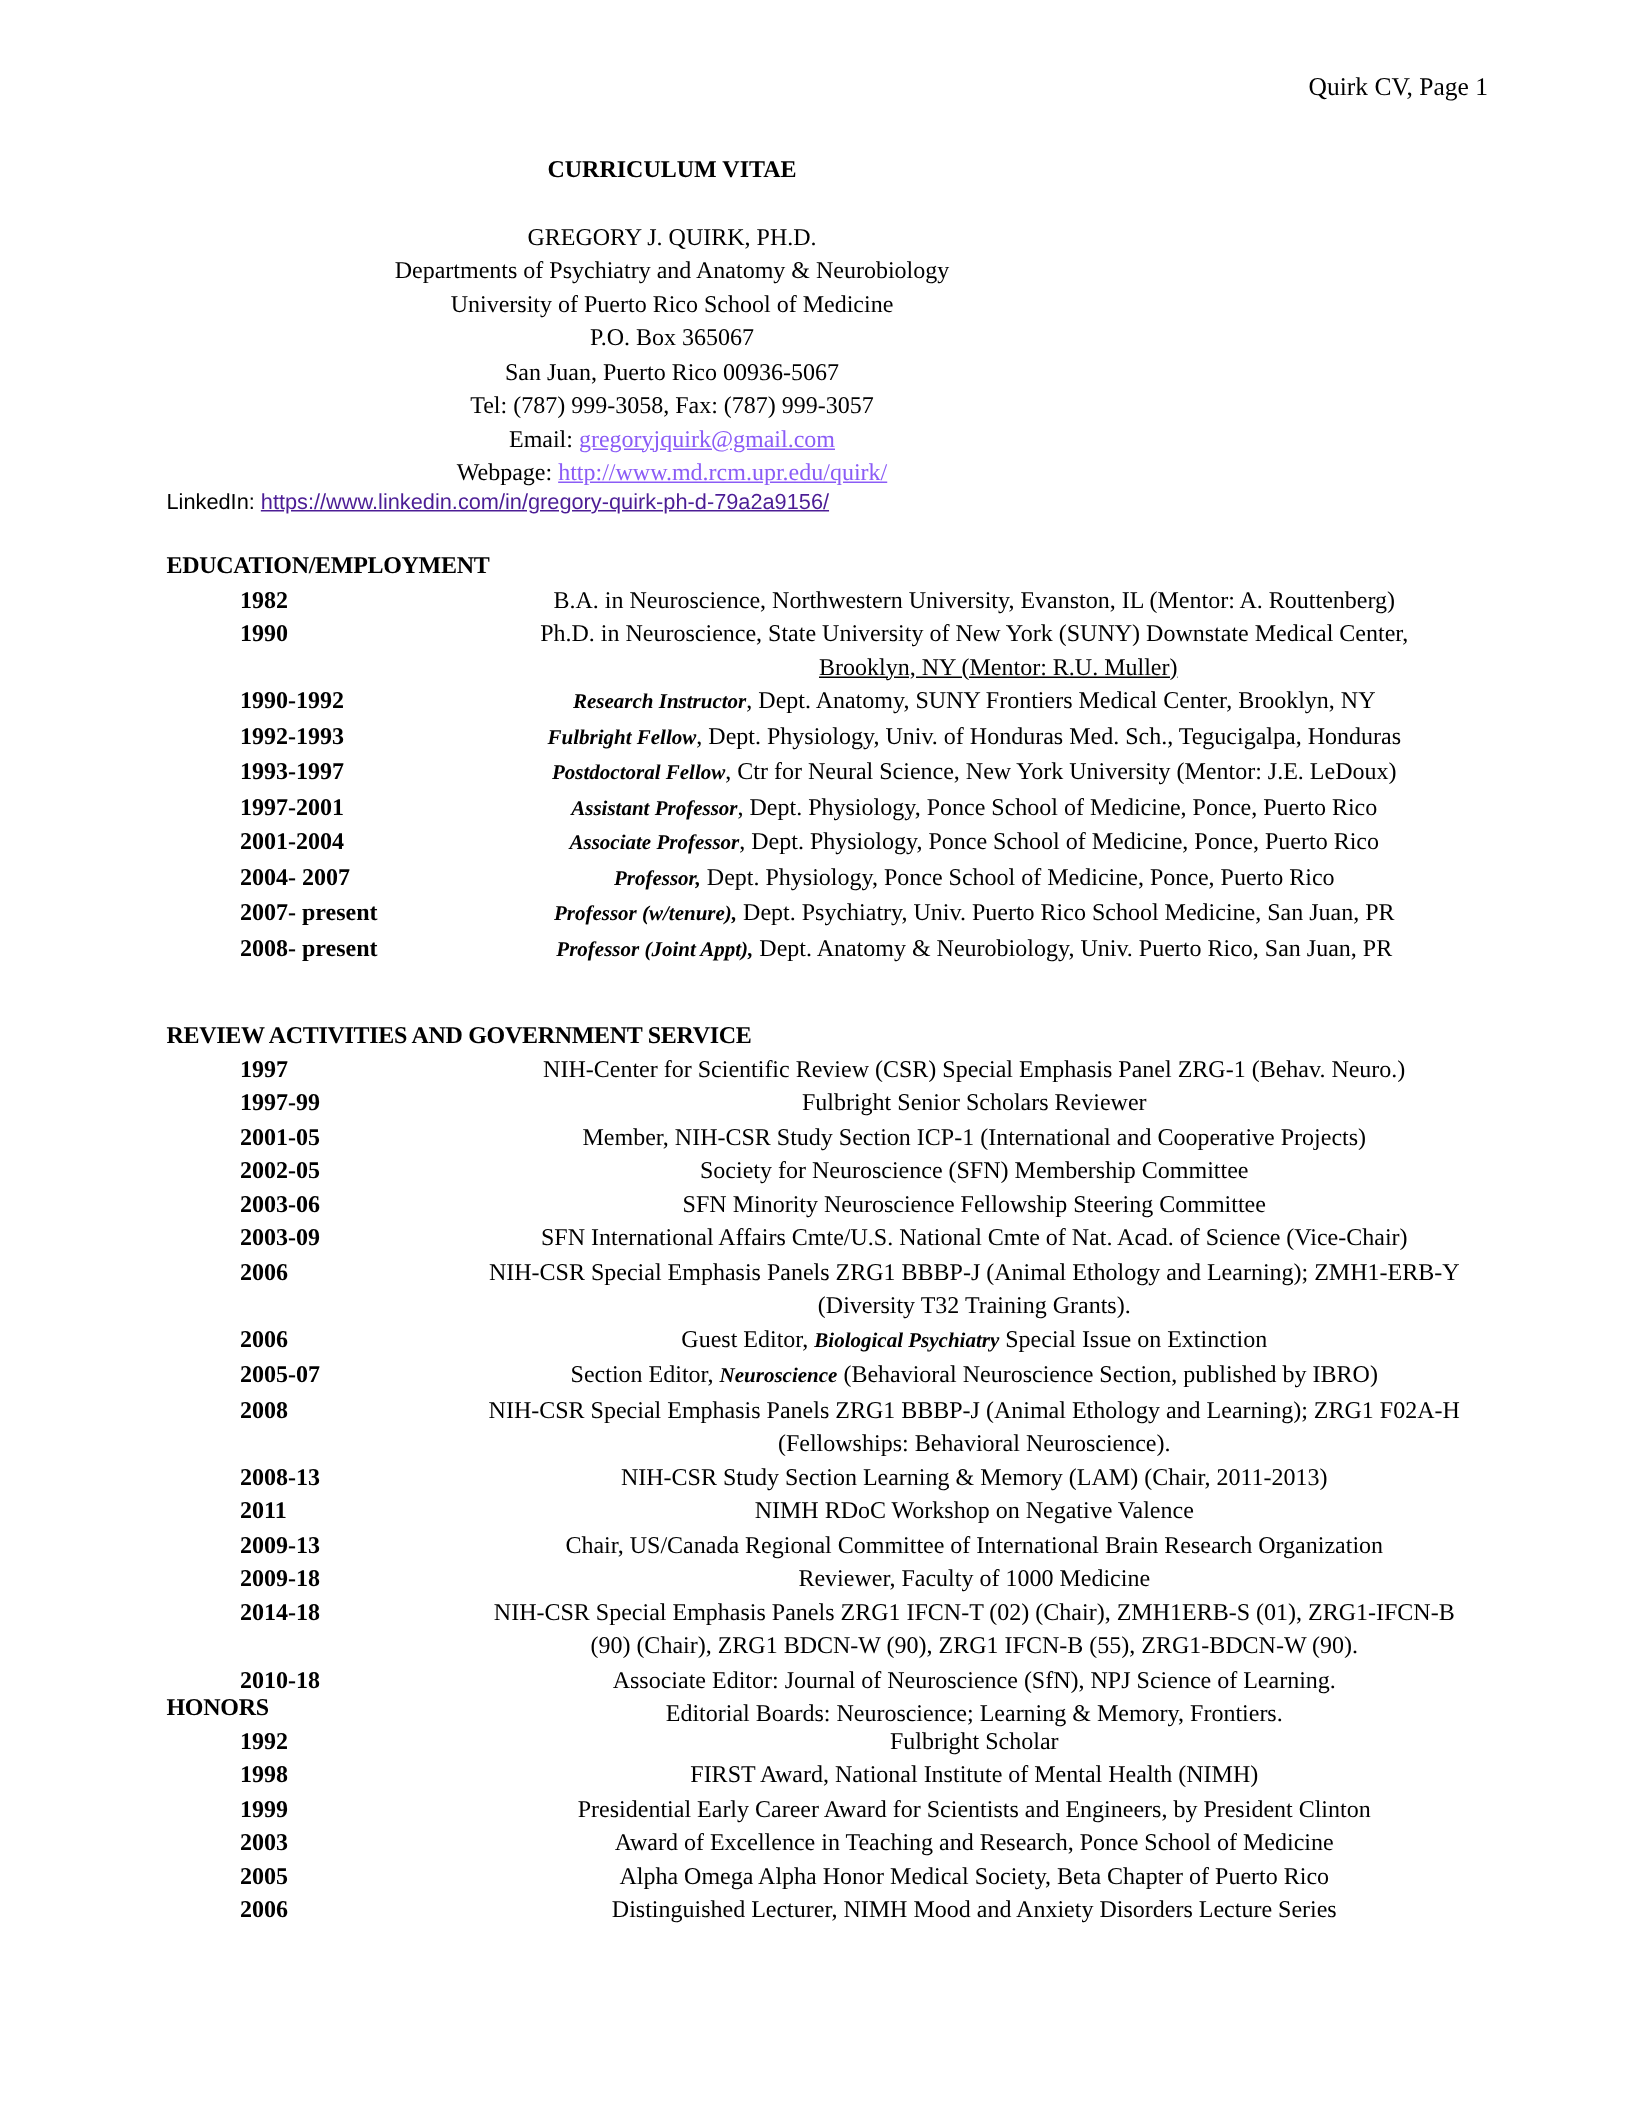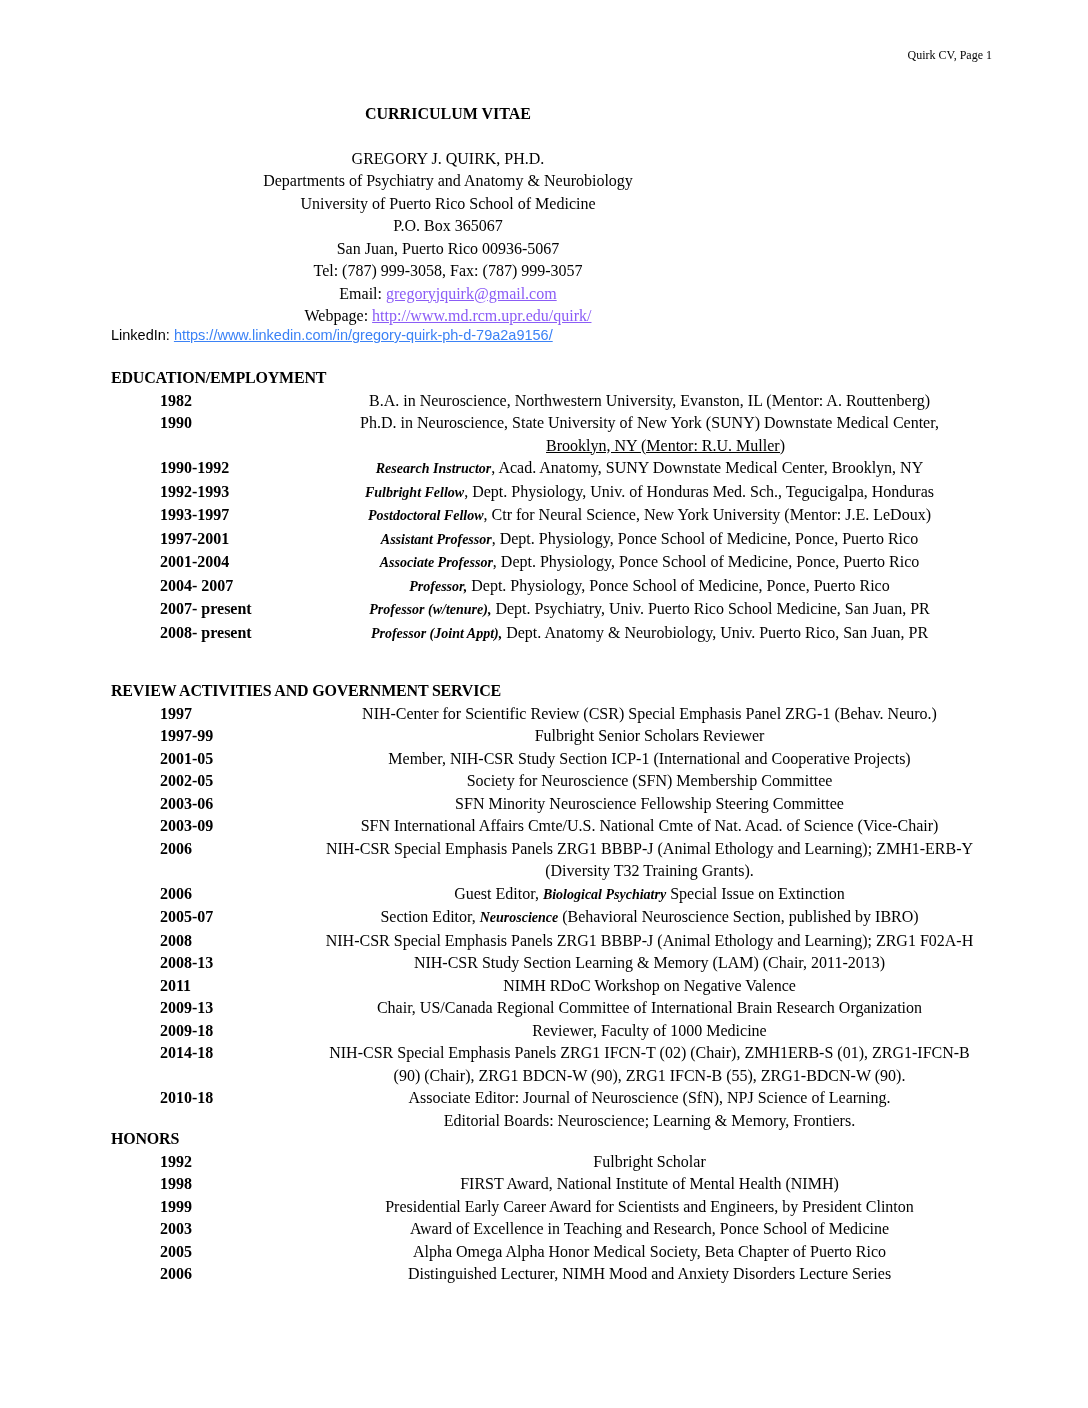--- a/index.html
+++ b/index.html
@@ -3,35 +3,35 @@
 <meta charset="utf-8">
 <style>
   html, body { margin: 0; padding: 0; background: #ffffff; }
   body {
     width: 1088px; height: 1408px; position: relative; overflow: hidden;
     font-family: "Liberation Serif", "DejaVu Serif", serif;
     color: #000000; font-size: 16px;
   }
   .page-header {
     position: absolute; top: 48px; right: 96px;
-    font-size: 12px;
+    font-size: 17px;
   }
   .title-block {
     position: absolute; top: 103px; left: 0; width: 896px;
     text-align: center; line-height: 22.5px;
   }
   .cv-title { font-weight: bold; font-size: 16px; margin-bottom: 22px; }
   .title-line { white-space: nowrap; font-size: 16px; text-align: center; }
   a.link { color: #8b5cf6; text-decoration: underline; }
   .linkedin {
     position: absolute; top: 327px; left: 111px;
     font-family: "Liberation Sans", "DejaVu Sans", sans-serif;
     font-size: 14.5px;
   }
-  .linkedin a { color: #3b82f6; text-decoration: underline; }
+  .linkedin a { color: #4c1d95; text-decoration: underline; }
   .section {
     position: absolute; left: 111px; width: 900px;
   }
   .section-heading {
     font-weight: bold; font-size: 16px; line-height: 22.5px; height: 22.5px;
     white-space: nowrap; letter-spacing: -0.2px;
   }
   .row { display: flex; line-height: 22.5px; }
   .year {
     width: 128px; padding-left: 49px; box-sizing: content-box; flex: none;
@@ -79,21 +79,21 @@
       <div class="row">
         <div class="year">1990</div>
         <div class="desc">
           <span class="desc-line"><span>Ph.D. in Neuroscience, State University of New York (SUNY) Downstate Medical Center,</span></span>
           <span class="desc-line desc-cont">Brooklyn, NY (Mentor: R.U. Muller)</span>
         </div>
       </div>
       <div class="row">
         <div class="year">1990-1992</div>
         <div class="desc">
-          <span class="desc-line"><span class="title-it">Research Instructor</span><span>, Acad. Anatomy, SUNY Downstate Medical Center, Brooklyn, NY</span></span>
+          <span class="desc-line"><span class="title-it">Research Instructor</span><span>, Dept. Anatomy, SUNY Frontiers Medical Center, Brooklyn, NY</span></span>
         </div>
       </div>
       <div class="row">
         <div class="year">1992-1993</div>
         <div class="desc">
           <span class="desc-line"><span class="title-it">Fulbright Fellow</span><span>, Dept. Physiology, Univ. of Honduras Med. Sch., Tegucigalpa, Honduras</span></span>
         </div>
       </div>
       <div class="row">
         <div class="year">1993-1997</div>
@@ -189,20 +189,21 @@
       <div class="row">
         <div class="year">2005-07</div>
         <div class="desc">
           <span class="desc-line"><span>Section Editor, </span><span class="title-it">Neuroscience</span><span> (Behavioral Neuroscience Section, published by IBRO)</span></span>
         </div>
       </div>
       <div class="row">
         <div class="year">2008</div>
         <div class="desc">
           <span class="desc-line"><span>NIH-CSR Special Emphasis Panels ZRG1 BBBP-J (Animal Ethology and Learning); ZRG1 F02A-H</span></span>
+          <span class="desc-line">(Fellowships: Behavioral Neuroscience).</span>
         </div>
       </div>
       <div class="row">
         <div class="year">2008-13</div>
         <div class="desc">
           <span class="desc-line"><span>NIH-CSR Study Section Learning &amp; Memory (LAM) (Chair, 2011-2013)</span></span>
         </div>
       </div>
       <div class="row">
         <div class="year">2011</div>

